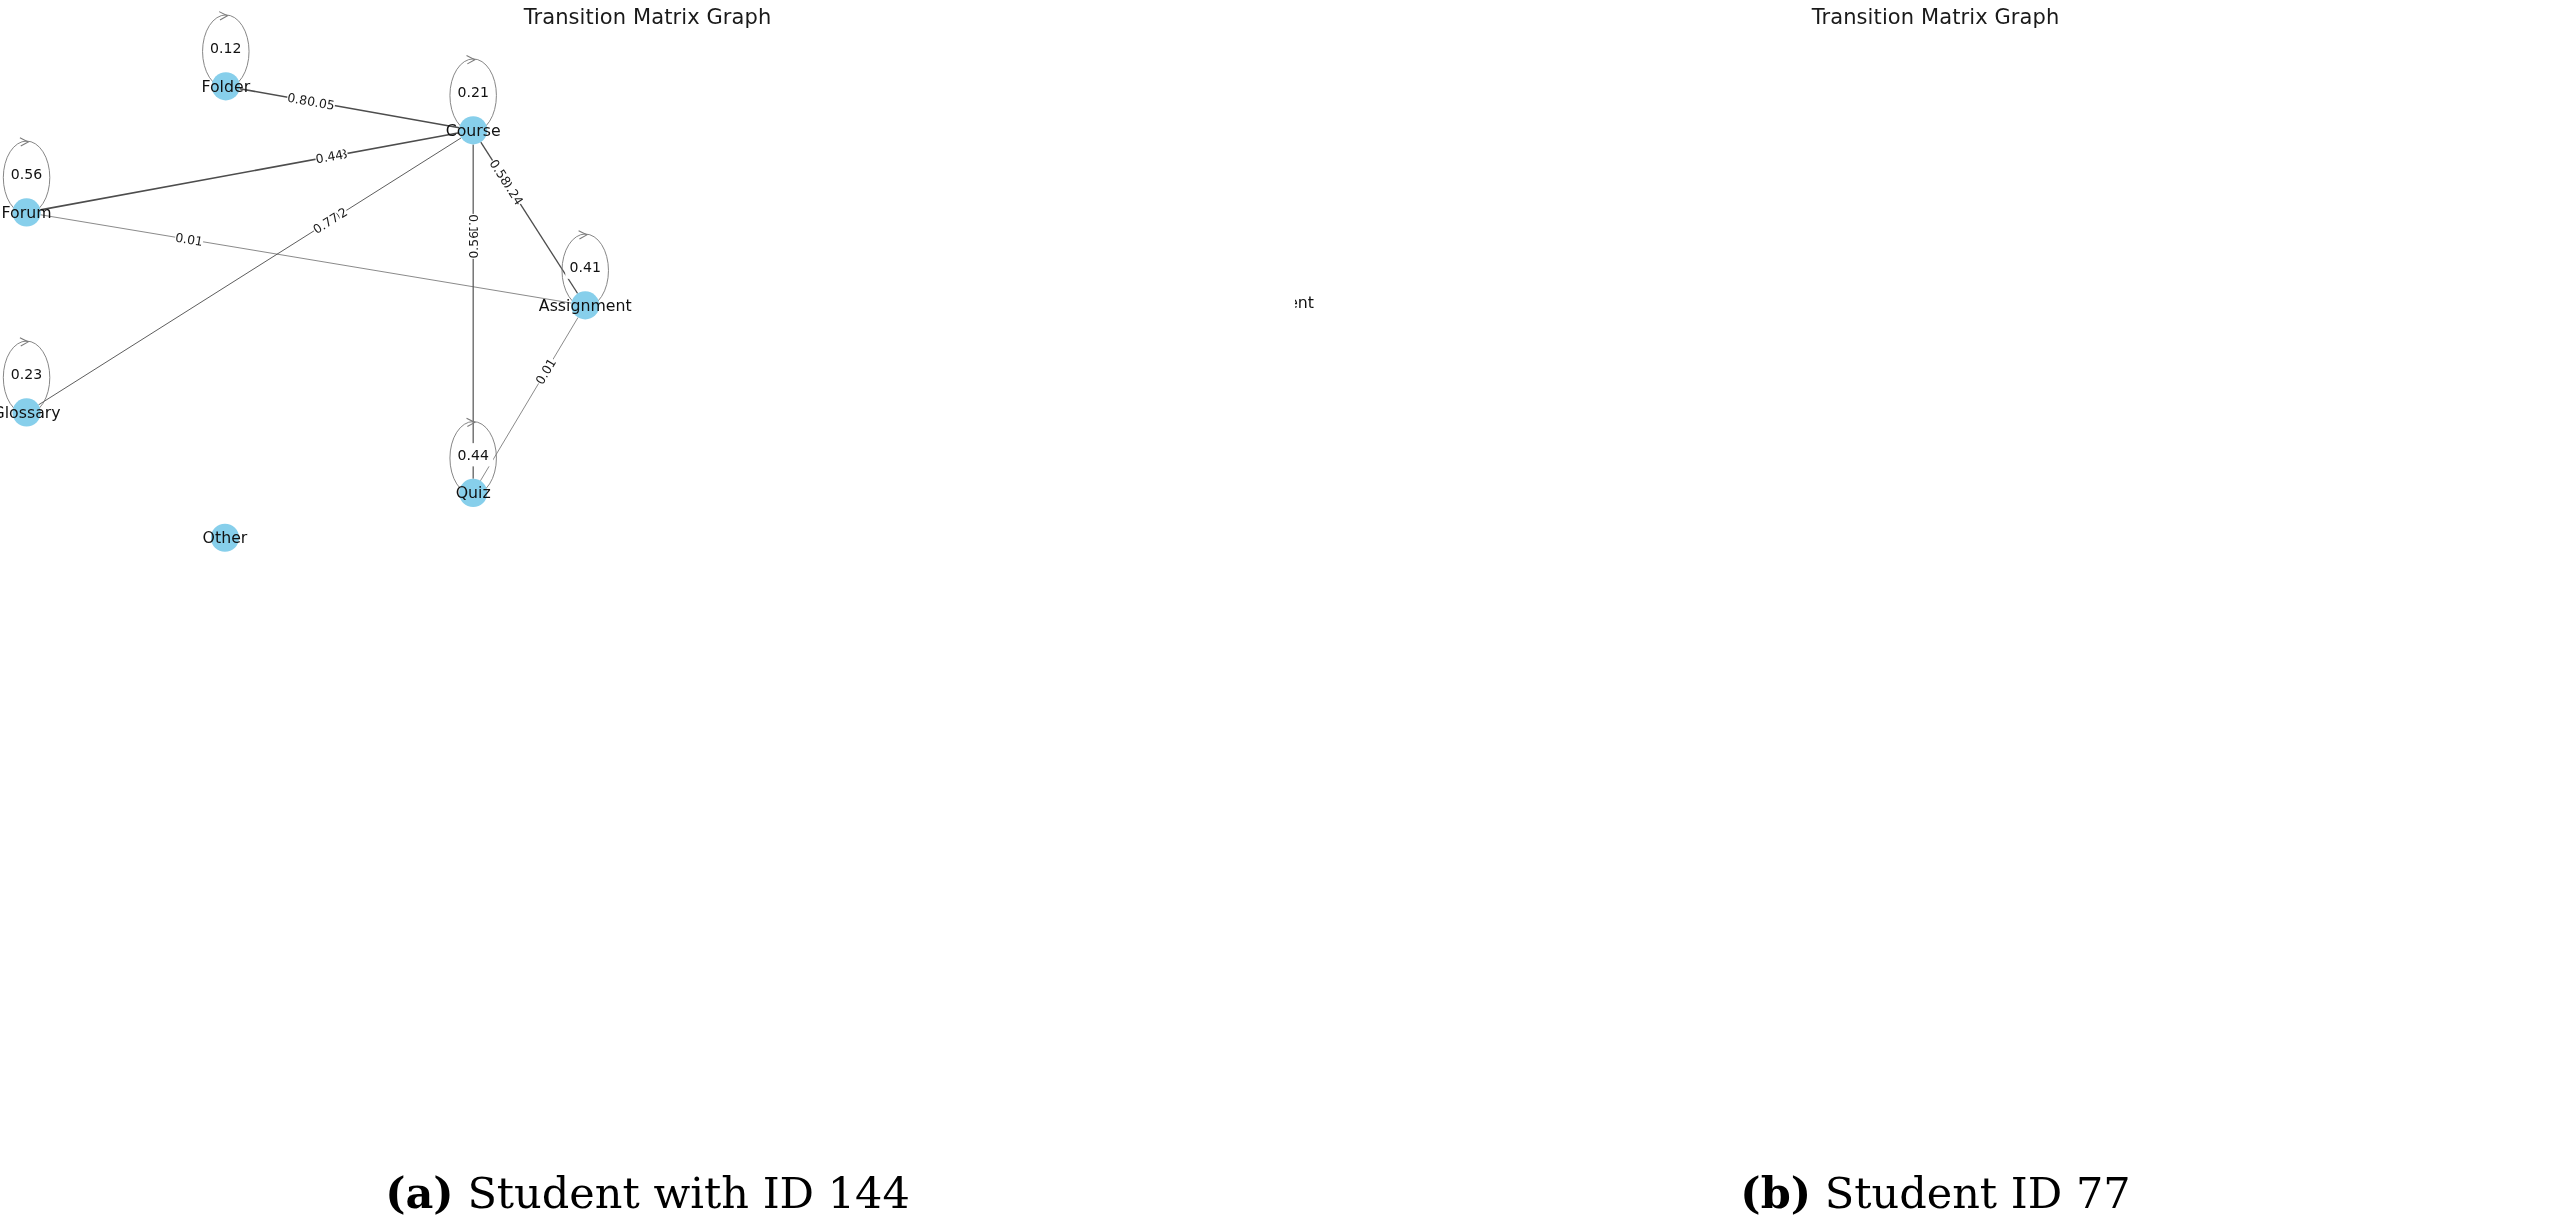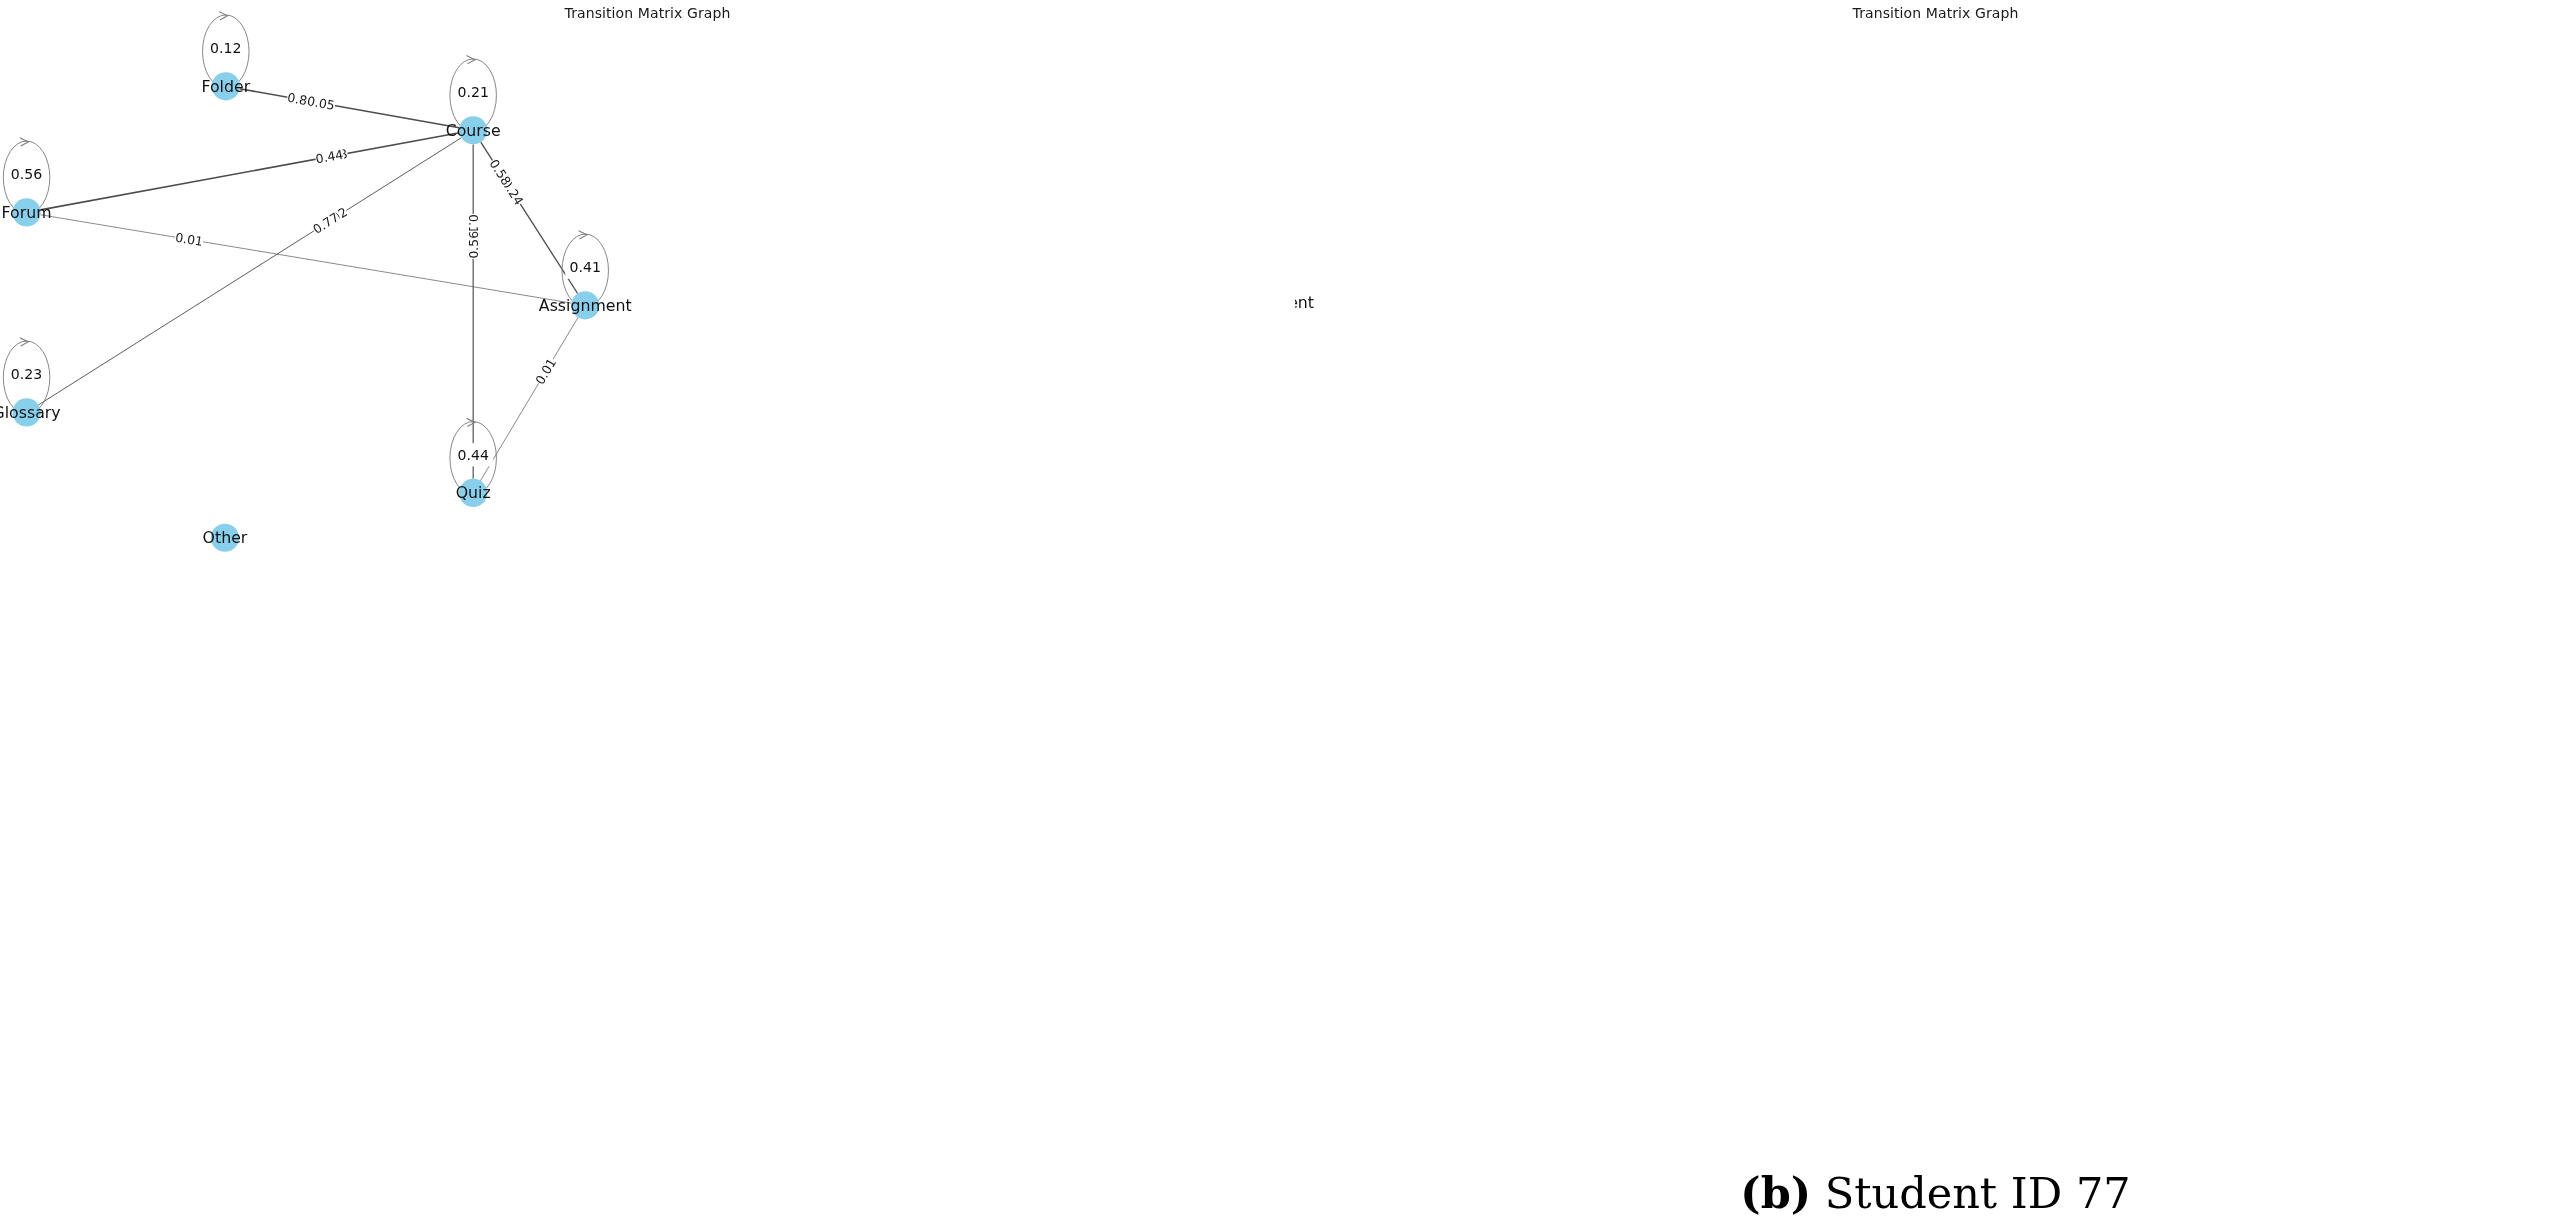--- a/index.html
+++ b/index.html
@@ -3,21 +3,21 @@
 <meta charset="utf-8">
 <style>
   html,body{margin:0;padding:0;background:#ffffff;}
   body{font-family:"DejaVu Sans", sans-serif;}
   #page{position:relative;width:2576px;height:1233px;background:#fff;overflow:hidden;}
   .panel{position:absolute;top:0;height:1112px;}
   .panel-a{left:0;width:1295px;}
   .panel-b{left:1295px;width:1281px;}
   .graph-title{
     position:absolute;top:5px;left:0;width:100%;
-    text-align:center;font-size:14px;color:#1a1a1a;
+    text-align:center;font-size:21px;color:#1a1a1a;
     font-family:"DejaVu Sans", sans-serif;
     letter-spacing:0.1px;
   }
   svg.net{position:absolute;left:0;top:0;width:100%;height:100%;display:block;}
   .edge{stroke:#4d4d4d;fill:none;}
   .loop{stroke:#7a7a7a;fill:none;stroke-width:1.1;}
   .node-circle{fill:#87cfeb;stroke:none;}
   .node-label{
     font-family:"DejaVu Sans", sans-serif;font-size:19px;fill:#111;
     text-anchor:middle;dominant-baseline:middle;
@@ -391,18 +391,21 @@
             <text class="node-label" x="-165" y="571">Glossary</text>
           </g>
           <g>
             <circle cx="-459" cy="621" r="17" class="node-circle"></circle>
             <text class="node-label" x="-459" y="622">Quiz</text>
           </g>
         </g>
       </svg>
   </div>
 
+  <div class="caption cap-a">
+    <b>(a)</b><span> Student with ID 144</span>
+  </div>
   <div class="caption cap-b">
     <b>(b)</b><span> Student ID 77</span>
   </div>
 
 </div>
 
 
 </body></html>

